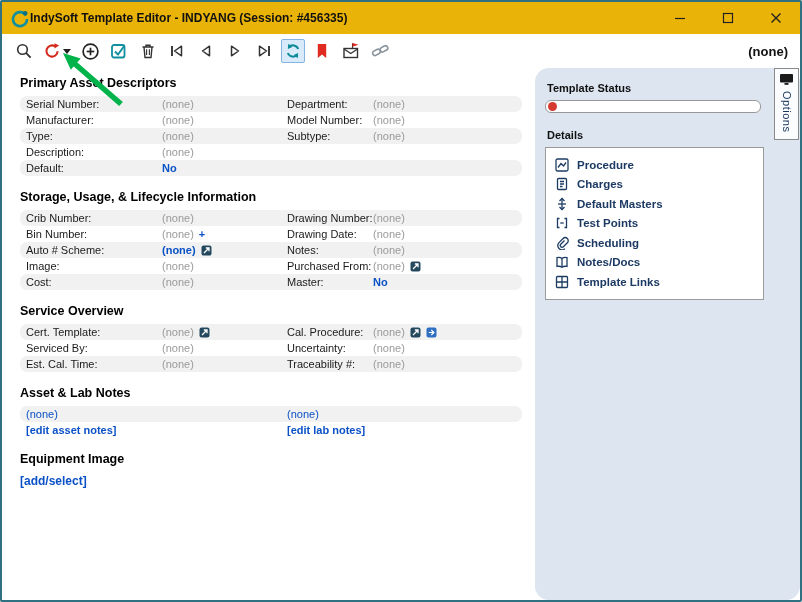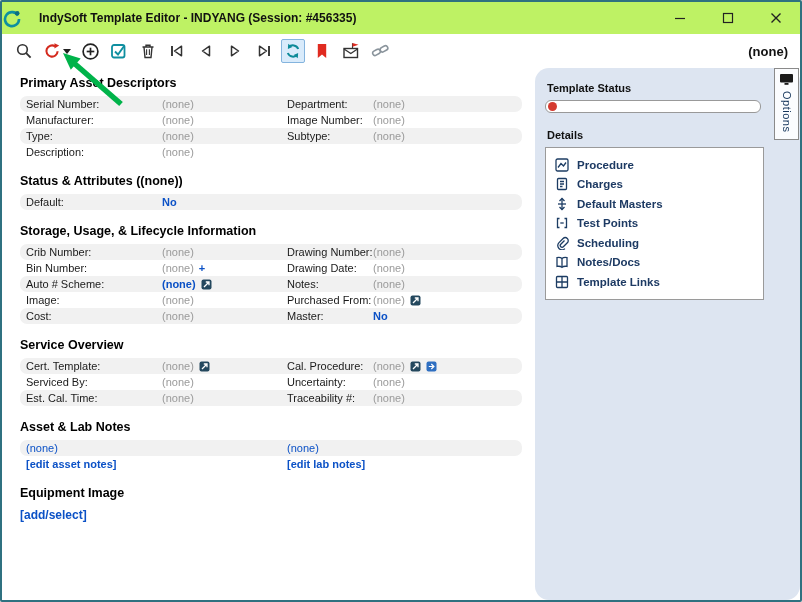--- a/index.html
+++ b/index.html
@@ -9,21 +9,21 @@
     background: #e9e9e9;
   }
   .window {
     width: 802px; height: 602px;
     border: 2px solid #2f7180; border-radius: 2px;
     background: #fff;
     display: flex; flex-direction: column;
     position: relative; overflow: hidden;
   }
   
-  .titlebar { height: 32px; flex: 0 0 auto; display: flex; align-items: center; gap: 17px; background: #bef264; }
+  .titlebar { height: 32px; flex: 0 0 auto; display: flex; align-items: center; padding-left: 8px; gap: 0; background: #eab308; }
   .app-icon { width: 20px; height: 20px; display: inline-flex; }
   .title-text { font-size: 12px; font-weight: bold; color: #111; white-space: nowrap; }
   .win-controls { margin-left: auto; display: flex; height: 100%; }
   .win-btn { width: 48px; height: 100%; display: flex; align-items: center; justify-content: center; }
   
   .toolbar { height: 34px; flex: 0 0 auto; display: flex; align-items: center; padding: 0 12px 0 10px; gap: 5px; background: #fff; }
   .tbtn { min-width: 24px; height: 24px; display: inline-flex; align-items: center; justify-content: center; border: 1px solid transparent; }
   .tbtn.hl { background: #d9ebfb; border: 1px solid #84b4de; border-radius: 2px; }
   .dd-triangle { width: 0; height: 0; border-left: 4px solid transparent; border-right: 4px solid transparent; border-top: 5px solid #222; margin-left: 2px; }
   .record-label { margin-left: auto; font-size: 13px; font-weight: bold; color: #111; }
@@ -194,37 +194,36 @@
         <div class="sec-title">Primary Asset Descriptors</div>
         <div class="frow alt">
           <span class="flabel">Serial Number:</span>
           <span class="fval">(none)</span>
           <span class="flabel">Department:</span>
           <span class="fval">(none)</span>
         </div>
         <div class="frow">
           <span class="flabel">Manufacturer:</span>
           <span class="fval">(none)</span>
-          <span class="flabel">Image Number:</span>
+          <span class="flabel">Model Number:</span>
           <span class="fval">(none)</span>
         </div>
         <div class="frow alt">
           <span class="flabel">Type:</span>
           <span class="fval">(none)</span>
           <span class="flabel">Subtype:</span>
           <span class="fval">(none)</span>
         </div>
         <div class="frow">
           <span class="flabel">Description:</span>
           <span class="fval col2tail">(none)</span>
         </div>
       </div>
 
       <div class="section">
-        <div class="sec-title">Status &amp; Attributes ((none))</div>
         <div class="frow alt">
           <span class="flabel">Default:</span>
           <span class="fval">
               <a class="blue">No</a>
             </span>
         </div>
       </div>
 
       <div class="section">
         <div class="sec-title">Storage, Usage, &amp; Lifecycle Information</div>

